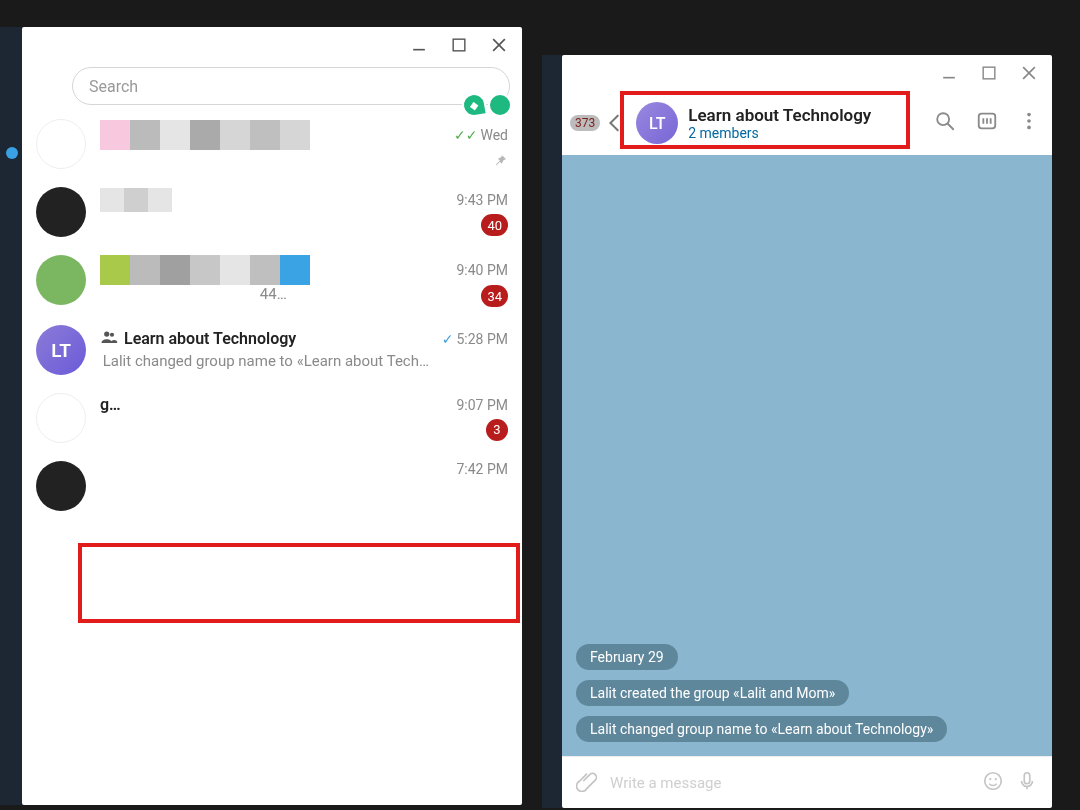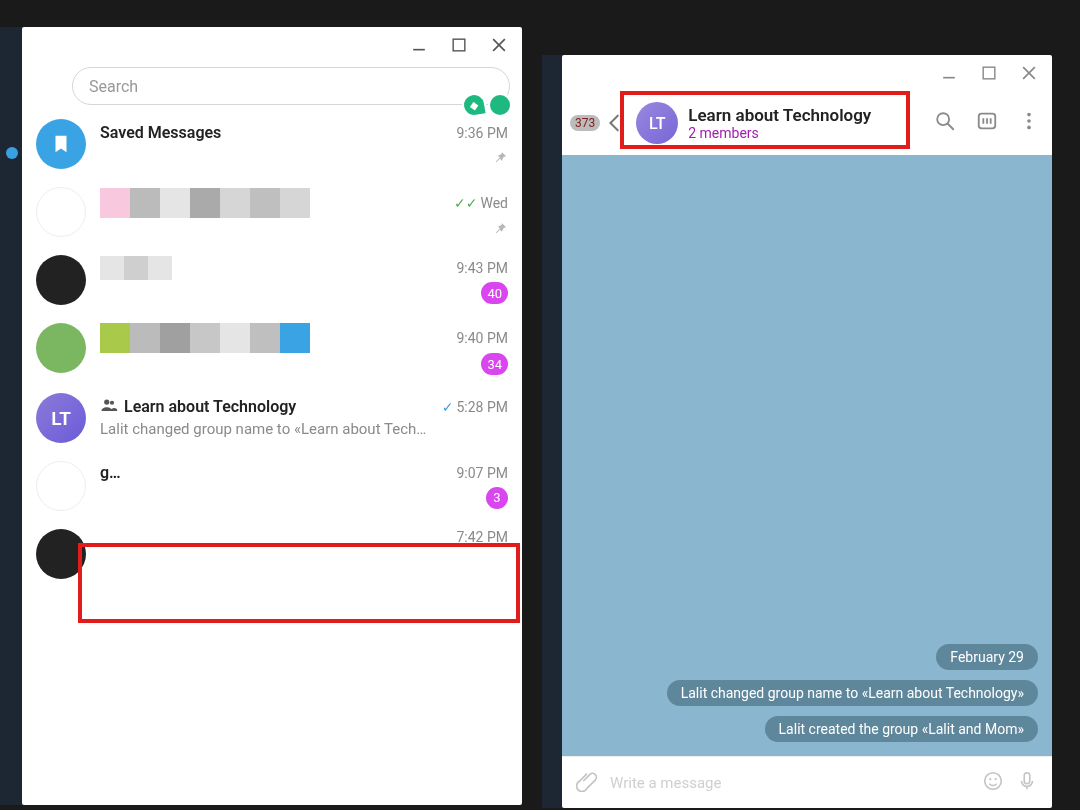--- a/index.html
+++ b/index.html
@@ -11,21 +11,21 @@
     overflow: hidden;
     position: relative;
   }
   .panel {
     background: #fff;
     position: absolute;
     display: flex;
     flex-direction: column;
     border-radius: 2px;
   }
-  .panel-left { left: 22px; top: 27px; width: 500px; height: 778px; }
+  .panel-left { left: 22px; top: 27px; width: 500px; height: 778px; text-align: center; }
   .panel-right { left: 562px; top: 55px; width: 490px; height: 753px; }
 
   
   .titlebar {
     height: 36px;
     display: flex;
     justify-content: flex-end;
     align-items: center;
     gap: 26px;
     padding-right: 16px;
@@ -111,21 +111,21 @@
     color: #8a8a8a; font-size: 15px;
     white-space: nowrap; overflow: hidden; text-overflow: ellipsis;
   }
   .chat-item .meta {
     grid-column: 3; grid-row: 2;
     display: flex; justify-content: flex-end; align-items:center;
     color: #9a9a9a;
   }
   .pin-ico svg { width: 15px; height:15px; }
   .badge-grey {
-    background:#d946ef; color:#fff;
+    background:#b91c1c; color:#fff;
     border-radius: 11px; min-width:22px; height:22px;
     padding:0 6px; font-size:13px;
     display:inline-flex; align-items:center; justify-content:center;
   }
   .tick { color:#4fae4e; font-size:14px; }
   .tick-blue { color:#3b9de0; }
 
   
   .pixels { display:flex; flex-wrap:wrap; gap:0; }
   .pixels span { width:24px; height:24px; display:inline-block; }
@@ -151,28 +151,28 @@
     position:relative; left:-4px;
   }
   .hdr-avatar {
     width:42px; height:42px; border-radius:50%;
     background: linear-gradient(135deg,#9a88e0,#7866d6);
     display:flex; align-items:center; justify-content:center;
     color:#fff; font-weight:500; font-size:16px;
   }
   .hdr-text { flex:1; display:flex; flex-direction:column; }
   .hdr-title { font-weight:600; font-size:17px; color:#222; }
-  .hdr-sub { font-size:14px; color:#a21caf; }
+  .hdr-sub { font-size:14px; color:#0369a1; }
   .hdr-actions { display:flex; gap:20px; align-items:center; color:#8a8a8a; }
 
   
   .convo {
     flex:1;
     background:#8ab6cf;
-    display:flex; flex-direction:column; justify-content:flex-end; align-items:flex-end;
+    display:flex; flex-direction:column; justify-content:flex-end; align-items:flex-start;
     gap:10px; padding:18px 14px 14px;
     position: relative;
   }
   .sys-pill {
     background: rgba(90,130,150,0.9);
     color:#fff; font-size:14px;
     padding:5px 14px; border-radius:14px;
     text-align:center; max-width: 380px;
   }
 
@@ -227,35 +227,20 @@
       <span>Search</span>
     </div>
     <div class="green-icons">
       <div class="gicon">◆</div>
       <div class="gicon2"></div>
     </div>
   </div>
 
   <div class="chat-list">
 
-    <div class="chat-item">
-      <div class="avatar avatar-saved">
-        <svg viewBox="0 0 24 24" width="22" height="22">
-            <path d="M6 3h12v18l-6-4-6 4z" fill="#fff"></path>
-          </svg>
-      </div>
-      <div class="line1">Saved Messages</div>
-      <div class="time">9:36 PM</div>
-      <div class="line2"></div>
-      <div class="meta pin-ico">
-          <svg viewBox="0 0 24 24">
-            <path d="M14 3l7 7-4 1-3 6-3-3-6 6 0-2 6-6-3-3 6-3z" fill="#b7b7b7"></path>
-          </svg>
-        </div>
-    </div>
 
 
     <div class="chat-item">
       <div class="avatar avatar-white"></div>
       <div class="line1">
         <span class="pixels big">
             <span style="background:#f7c8de"></span>
             <span style="background:#bbb"></span>
             <span style="background:#e5e5e5"></span>
             <span style="background:#aaa"></span>
@@ -298,20 +283,21 @@
             <span style="background:#a8c94a"></span>
             <span style="background:#bbb"></span>
             <span style="background:#a0a0a0"></span>
             <span style="background:#c7c7c7"></span>
             <span style="background:#e5e5e5"></span>
             <span style="background:#bfbfbf"></span>
             <span style="background:#3aa3e3"></span>
           </span>
       </div>
       <div class="time">9:40 PM</div>
+      <div class="line2">44…</div>
       <div class="meta">
           <span class="badge-grey">34</span>
         </div>
     </div>
 
     <div class="chat-item" style="position:relative;">
       <div class="avatar avatar-lt">
           <span>LT</span>
         </div>
       <div class="line1">
@@ -401,22 +387,22 @@
       <span class="hdr-icon"><svg viewBox="0 0 24 24">
             <circle cx="12" cy="5" r="2" fill="#8a8a8a"></circle>
             <circle cx="12" cy="12" r="2" fill="#8a8a8a"></circle>
             <circle cx="12" cy="19" r="2" fill="#8a8a8a"></circle>
           </svg></span>
     </div>
   </div>
 
   <div class="convo">
     <div class="sys-pill">February 29</div>
+    <div class="sys-pill">Lalit created the group «Lalit and Mom»</div>
     <div class="sys-pill">Lalit changed group name to «Learn about Technology»</div>
-    <div class="sys-pill">Lalit created the group «Lalit and Mom»</div>
   </div>
 
   <div class="composer">
     <span><svg viewBox="0 0 24 24" width="22" height="22">
           <path d="M8 12l7-7a4 4 0 116 6l-9 9a6 6 0 11-8-8l8-8" fill="none" stroke="#c4c4c4" stroke-width="1.8"></path>
         </svg></span>
     <div class="input-area"><span>Write a message</span></div>
     <span><svg viewBox="0 0 24 24" width="22" height="22">
           <circle cx="12" cy="12" r="9" fill="none" stroke="#c4c4c4" stroke-width="1.8"></circle>
           <circle cx="9" cy="10" r="1.2" fill="#c4c4c4"></circle>

